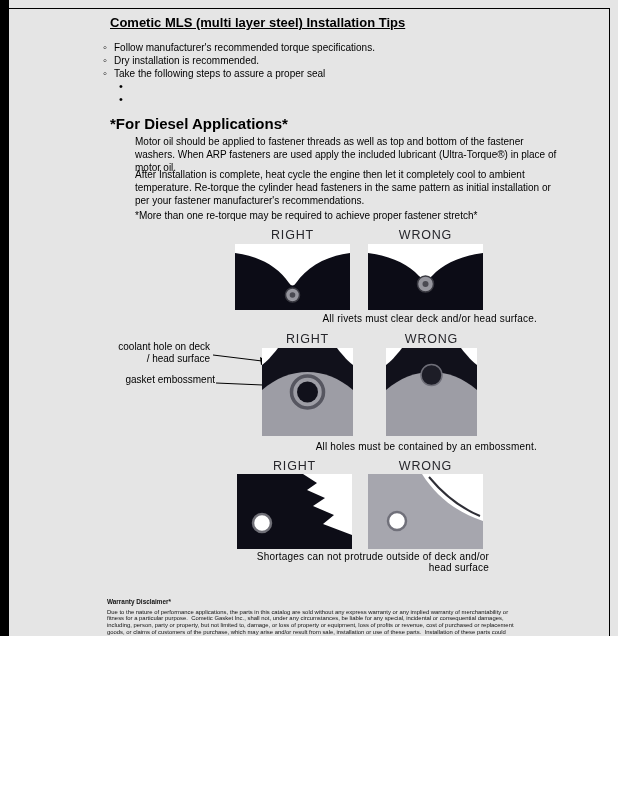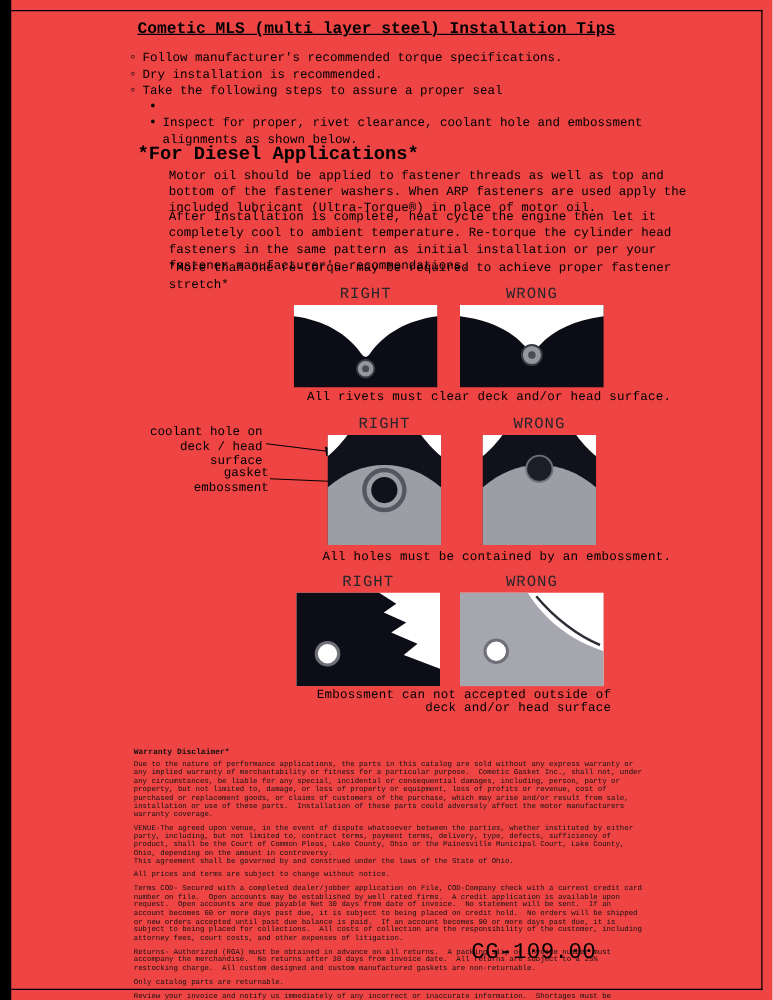--- a/index.html
+++ b/index.html
@@ -1,19 +1,19 @@
 <!DOCTYPE html>
 <html><head>
 <meta charset="utf-8">
 <style>
   html, body { margin: 0; padding: 0; background: #ffffff; }
   .page {
-    position: relative; width: 618px; height: 800px;
-    background: #ef4444; color: #000;
-    font-family: Liberation Mono, monospace;
+    position: relative; width: 618px; height: 636px;
+    background: #e5e5e5; color: #000;
+    font-family: Liberation Sans, sans-serif;
     overflow: hidden;
   }
   .spine { position: absolute; left: 0; top: 0; width: 9px; height: 800px; background: #000; }
   .frame {
     position: absolute; left: 9px; top: 8px; width: 601px; height: 784px;
     border: 1px solid #000; border-left: none; box-sizing: border-box;
     pointer-events: none;
   }
   .abs { position: absolute; }
   .title {
@@ -59,21 +59,20 @@
     </div>
     <div class="b-row">
       <span class="b-marker">◦</span>
       <span>Take the following steps to assure a proper seal</span>
     </div>
     <div class="b-row sub">
       <span class="b-marker">•</span>
     </div>
     <div class="b-row sub">
       <span class="b-marker">•</span>
-      <span>Inspect for proper, rivet clearance, coolant hole and embossment alignments as shown below.</span>
     </div>
   </div>
 
   <div class="abs diesel-h">*For Diesel Applications*</div>
   <div class="abs para p1">Motor oil should be applied to fastener threads as well as top and bottom of the fastener washers. When ARP fasteners are used apply the included lubricant (Ultra-Torque®) in place of motor oil.</div>
   <div class="abs para p2">After Installation is complete, heat cycle the engine then let it completely cool to ambient temperature. Re-torque the cylinder head fasteners in the same pattern as initial installation or per your fastener manufacturer's recommendations.</div>
   <div class="abs para p3">*More than one re-torque may be required to achieve proper fastener stretch*</div>
 
   <div class="abs lbl-rw" style="left:235px; top:228px; width:115px;">RIGHT</div>
   <div class="abs lbl-rw" style="left:368px; top:228px; width:115px;">WRONG</div>
@@ -141,21 +140,21 @@
     </svg>
   </div>
   <div class="abs panel" style="left:368px; top:474px;">
     <svg width="115" height="75" viewBox="0 0 115 75">
       <rect width="115" height="75" fill="#ffffff"></rect>
       <path d="M0,0 H54 C68,22 88,38 115,47 V75 H0 Z" fill="#a6a6ae"></path>
       <path d="M61,3 C76,21 95,35 112,42" fill="none" stroke="#2e2e36" stroke-width="2"></path>
       <circle cx="29" cy="47" r="9" fill="#fff" stroke="#70707a" stroke-width="2.5"></circle>
     </svg>
   </div>
-  <div class="abs caption" style="left:237px; top:551px; width:252px;">Embossment can not accepted outside of deck and/or head surface</div>
+  <div class="abs caption" style="left:237px; top:551px; width:252px;">Shortages can not protrude outside of deck and/or head surface</div>
 
   <div class="abs disclaimer">
     <div class="disc-head">Warranty Disclaimer*</div>
     <p class="disc-para">Due to the nature of performance applications, the parts in this catalog are sold without any express warranty or any implied warranty of merchantability or fitness for a particular purpose.  Cometic Gasket Inc., shall not, under any circumstances, be liable for any special, incidental or consequential damages, including, person, party or property, but not limited to, damage, or loss of property or equipment, loss of profits or revenue, cost of purchased or replacement goods, or claims of customers of the purchase, which may arise and/or result from sale, installation or use of these parts.  Installation of these parts could adversely affect the motor manufacturers warranty coverage.</p>
     <p class="disc-para">VENUE-The agreed upon venue, in the event of dispute whatsoever between the parties, whether instituted by either party, including, but not limited to, contract terms, payment terms, delivery, type, defects, sufficiency of product, shall be the Court of Common Pleas, Lake County, Ohio or the Painesville Municipal Court, Lake County, Ohio, depending on the amount in controversy.
 This agreement shall be governed by and construed under the laws of the State of Ohio.</p>
     <p class="disc-para">All prices and terms are subject to change without notice.</p>
     <p class="disc-para">Terms COD- Secured with a completed dealer/jobber application on File, COD-Company check with a current credit card number on file.  Open accounts may be established by well rated firms.  A credit application is available upon request.  Open accounts are due payable Net 30 days from date of invoice.  No statement will be sent.  If an account becomes 60 or more days past due, it is subject to being placed on credit hold.  No orders will be shipped or new orders accepted until past due balance is paid.  If an account becomes 90 or more days past due, it is subject to being placed for collections.  All costs of collection are the responsibility of the customer, including attorney fees, court costs, and other expenses of litigation.</p>
     <p class="disc-para">Returns- Authorized (RGA) must be obtained in advance on all returns.  A packing slip or invoice number must accompany the merchandise.  No returns after 30 days from invoice date.  All returns are subject to a 25% restocking charge.  All custom designed and custom manufactured gaskets are non-returnable.</p>
     <p class="disc-para">Only catalog parts are returnable.</p>

